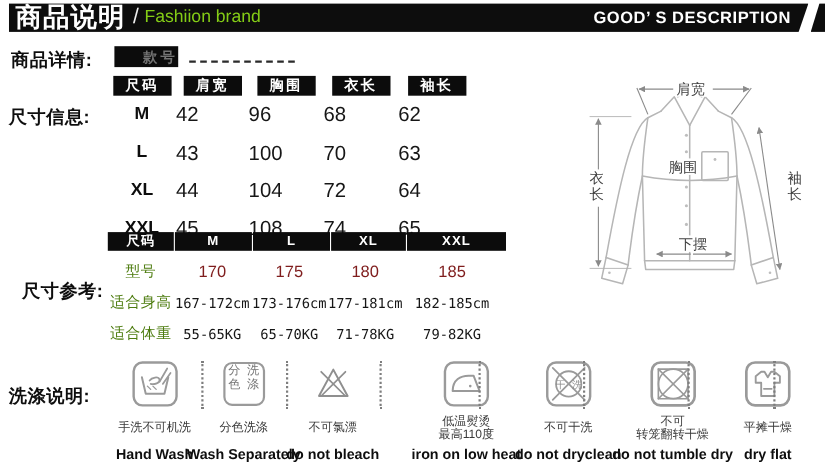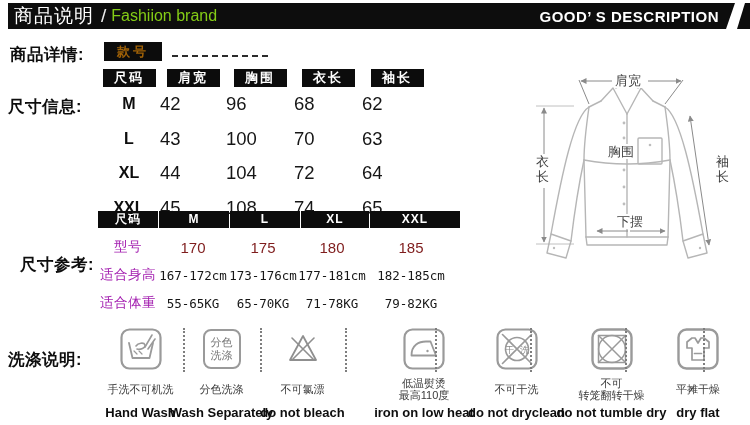--- a/index.html
+++ b/index.html
@@ -11,65 +11,65 @@
   
   .topbar {
     position:absolute; left:8px; top:3px; width:727px; height:26px; background:#0d0d0d;
     display:flex; align-items:center; padding:0 16px 0 6px;
     clip-path:polygon(0 0,100% 0,calc(100% - 9px) 100%,0 100%);
   }
   .topbar-end {
     position:absolute; left:737px; top:3px; width:13px; height:26px; background:#0d0d0d;
     clip-path:polygon(8px 0,100% 0,100% 100%,0 100%);
   }
-  .tb-cn { color:#fff; font-size:19px; font-weight:normal; letter-spacing:1px; }
+  .tb-cn { color:#fff; font-size:24px; font-weight:bold; letter-spacing:1px; }
   .tb-slash { color:#f0f0f0; font-size:19px; margin:0 5px 0 7px; }
   .tb-brand { color:#84cc16; font-size:16px; }
   .tb-en { margin-left:auto; color:#fff; font-size:15px; font-weight:bold; letter-spacing:.5px; }
   
   .seclabel { position:absolute; font-size:16.5px; font-weight:bold; color:#0e0e0e; letter-spacing:.5px; }
   
   .styleno-btn {
     position:absolute; left:104px; top:42px; width:58px; height:19px; background:#0c0c0c;
-    color:#a16207; font-size:13px; font-weight:bold; text-align:center; line-height:19px; letter-spacing:3px;
+    color:#737373; font-size:13px; font-weight:bold; text-align:right; line-height:19px; letter-spacing:3px;
   }
   .dashline { position:absolute; left:172px; top:44px; width:96px; height:13px; border-bottom:2px dashed #2b2b2b; }
   
   .t1 { position:absolute; left:98px; top:69px; width:334px; }
   .t1-grid { display:grid; grid-template-columns:62px 66px 68px 68px 70px; }
   .t1-hcell { width:53px; height:18px; justify-self:center; background:#0c0c0c; color:#fff;
     font-size:13px; font-weight:bold; text-align:center; line-height:18px; letter-spacing:2px; }
   .t1-row { height:34.5px; align-items:center; }
   .t1-size { font-size:16px; font-weight:bold; text-align:center; color:#0d0d0d; }
   .t1-val { font-size:18.5px; color:#161616; }
   
   .t2 { position:absolute; left:98px; top:211px; width:360px; }
   .t2-head { display:grid; grid-template-columns:60px 70px 70px 68px 90px; gap:1px; }
   .t2-hcell { height:17px; background:#0c0c0c; color:#fff; font-size:12px; font-weight:bold;
     text-align:center; line-height:17px; letter-spacing:1px; }
   .t2-row { display:grid; grid-template-columns:60px 70px 70px 68px 90px; height:28px; align-items:center; }
-  .t2-label { font-size:13.5px; color:#a21caf; text-align:center; letter-spacing:.5px; }
+  .t2-label { font-size:13.5px; color:#4d7c0f; text-align:center; letter-spacing:.5px; }
   .t2-val-num { font-size:15px; text-align:center; color:#7f1d1d; }
   .t2-val-mono { font-family:"DejaVu Sans Mono","Liberation Mono",monospace; font-size:12.5px; text-align:center; color:#161616; }
   
   .diagram { position:absolute; left:488px; top:48px; width:262px; height:242px; }
   .diagram svg { position:absolute; left:0; top:0; }
   .dlabel { position:absolute; font-size:13px; line-height:15px; color:#3f3f3f; background:#fff; padding:0 1px; }
   .dlabel.vert { width:15px; word-break:break-all; text-align:center; }
   
   .wash { position:absolute; left:98px; top:326px; width:650px; height:96px; display:flex; }
   .wsep { position:absolute; top:2px; height:44px; width:0; border-left:2px dotted #7e7e7e; }
   .wcol { display:flex; flex-direction:column; align-items:center; }
   .w0{width:85px;} .w1{width:77px;} .w2{width:85px;} .w3{width:90px;margin-left:34px;} .w4{width:95px;} .w5{width:95px;} .w6{width:78px;}
   .wicon { height:46px; display:flex; align-items:center; justify-content:center; }
   .wcn { height:26px; margin-top:4px; display:flex; flex-direction:column; justify-content:center;
     text-align:center; font-size:11px; line-height:12.5px; color:#3a3a3a; white-space:nowrap; }
   .wen { margin-top:3px; font-size:13px; font-weight:bold; color:#0e0e0e; white-space:nowrap; }
   .sepbox { width:38px; height:40px; border:2px solid #9a9a9a; border-radius:8px;
-    display:flex; flex-direction:column; justify-content:center; text-align:center;
+    display:flex; flex-direction:row; justify-content:center; text-align:center;
     font-size:11px; line-height:13px; color:#767676; }
 </style>
 </head>
 <body>
 
 <div class="page">
 
   <div class="topbar">
     <span class="tb-cn">商品说明</span>
     <span class="tb-slash">/</span>

